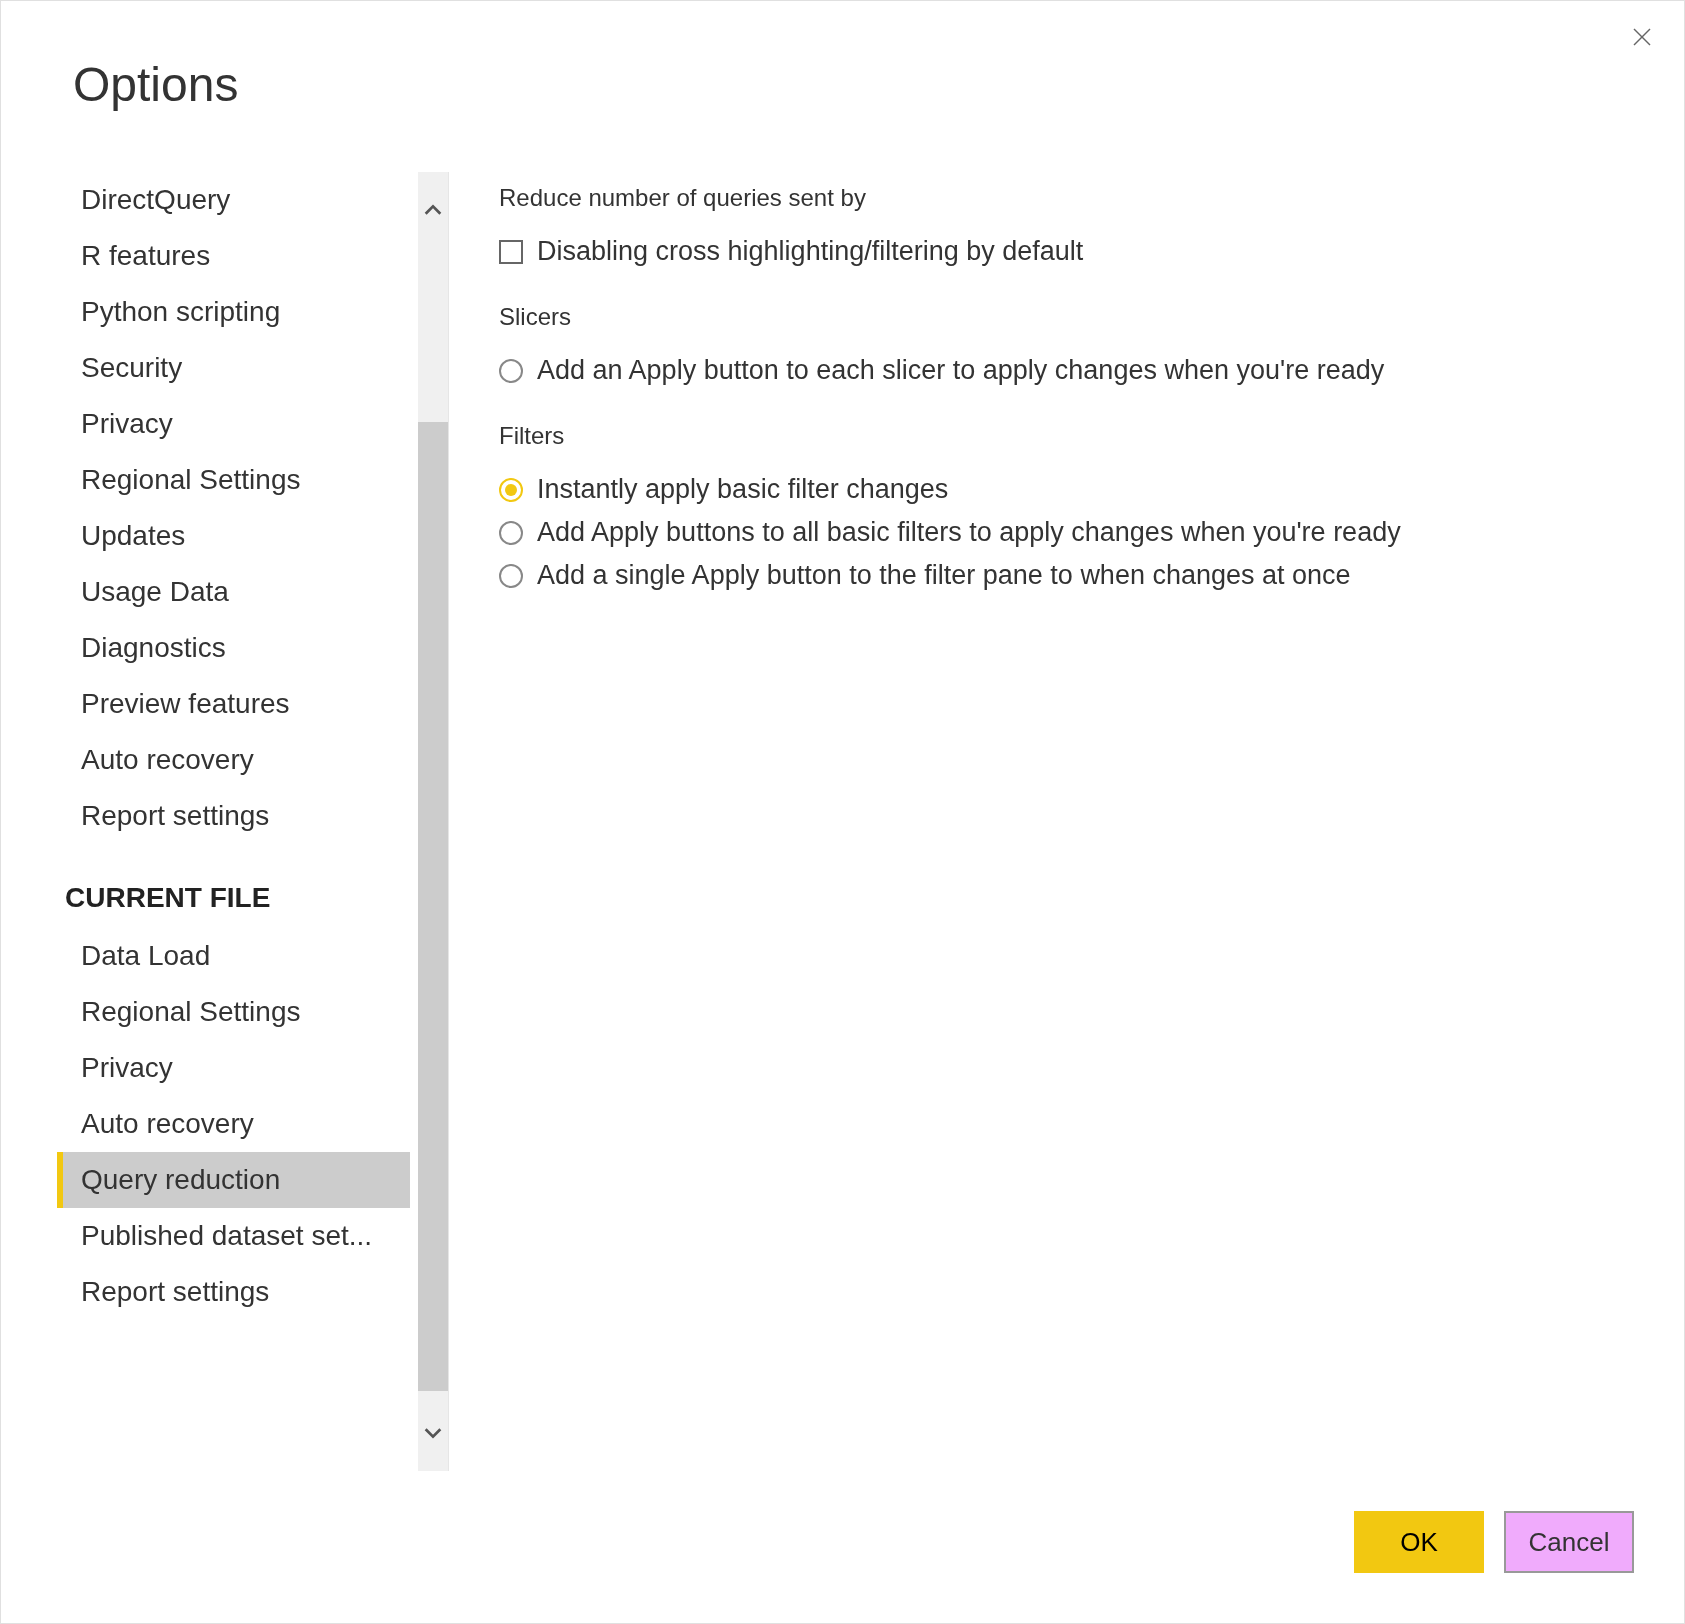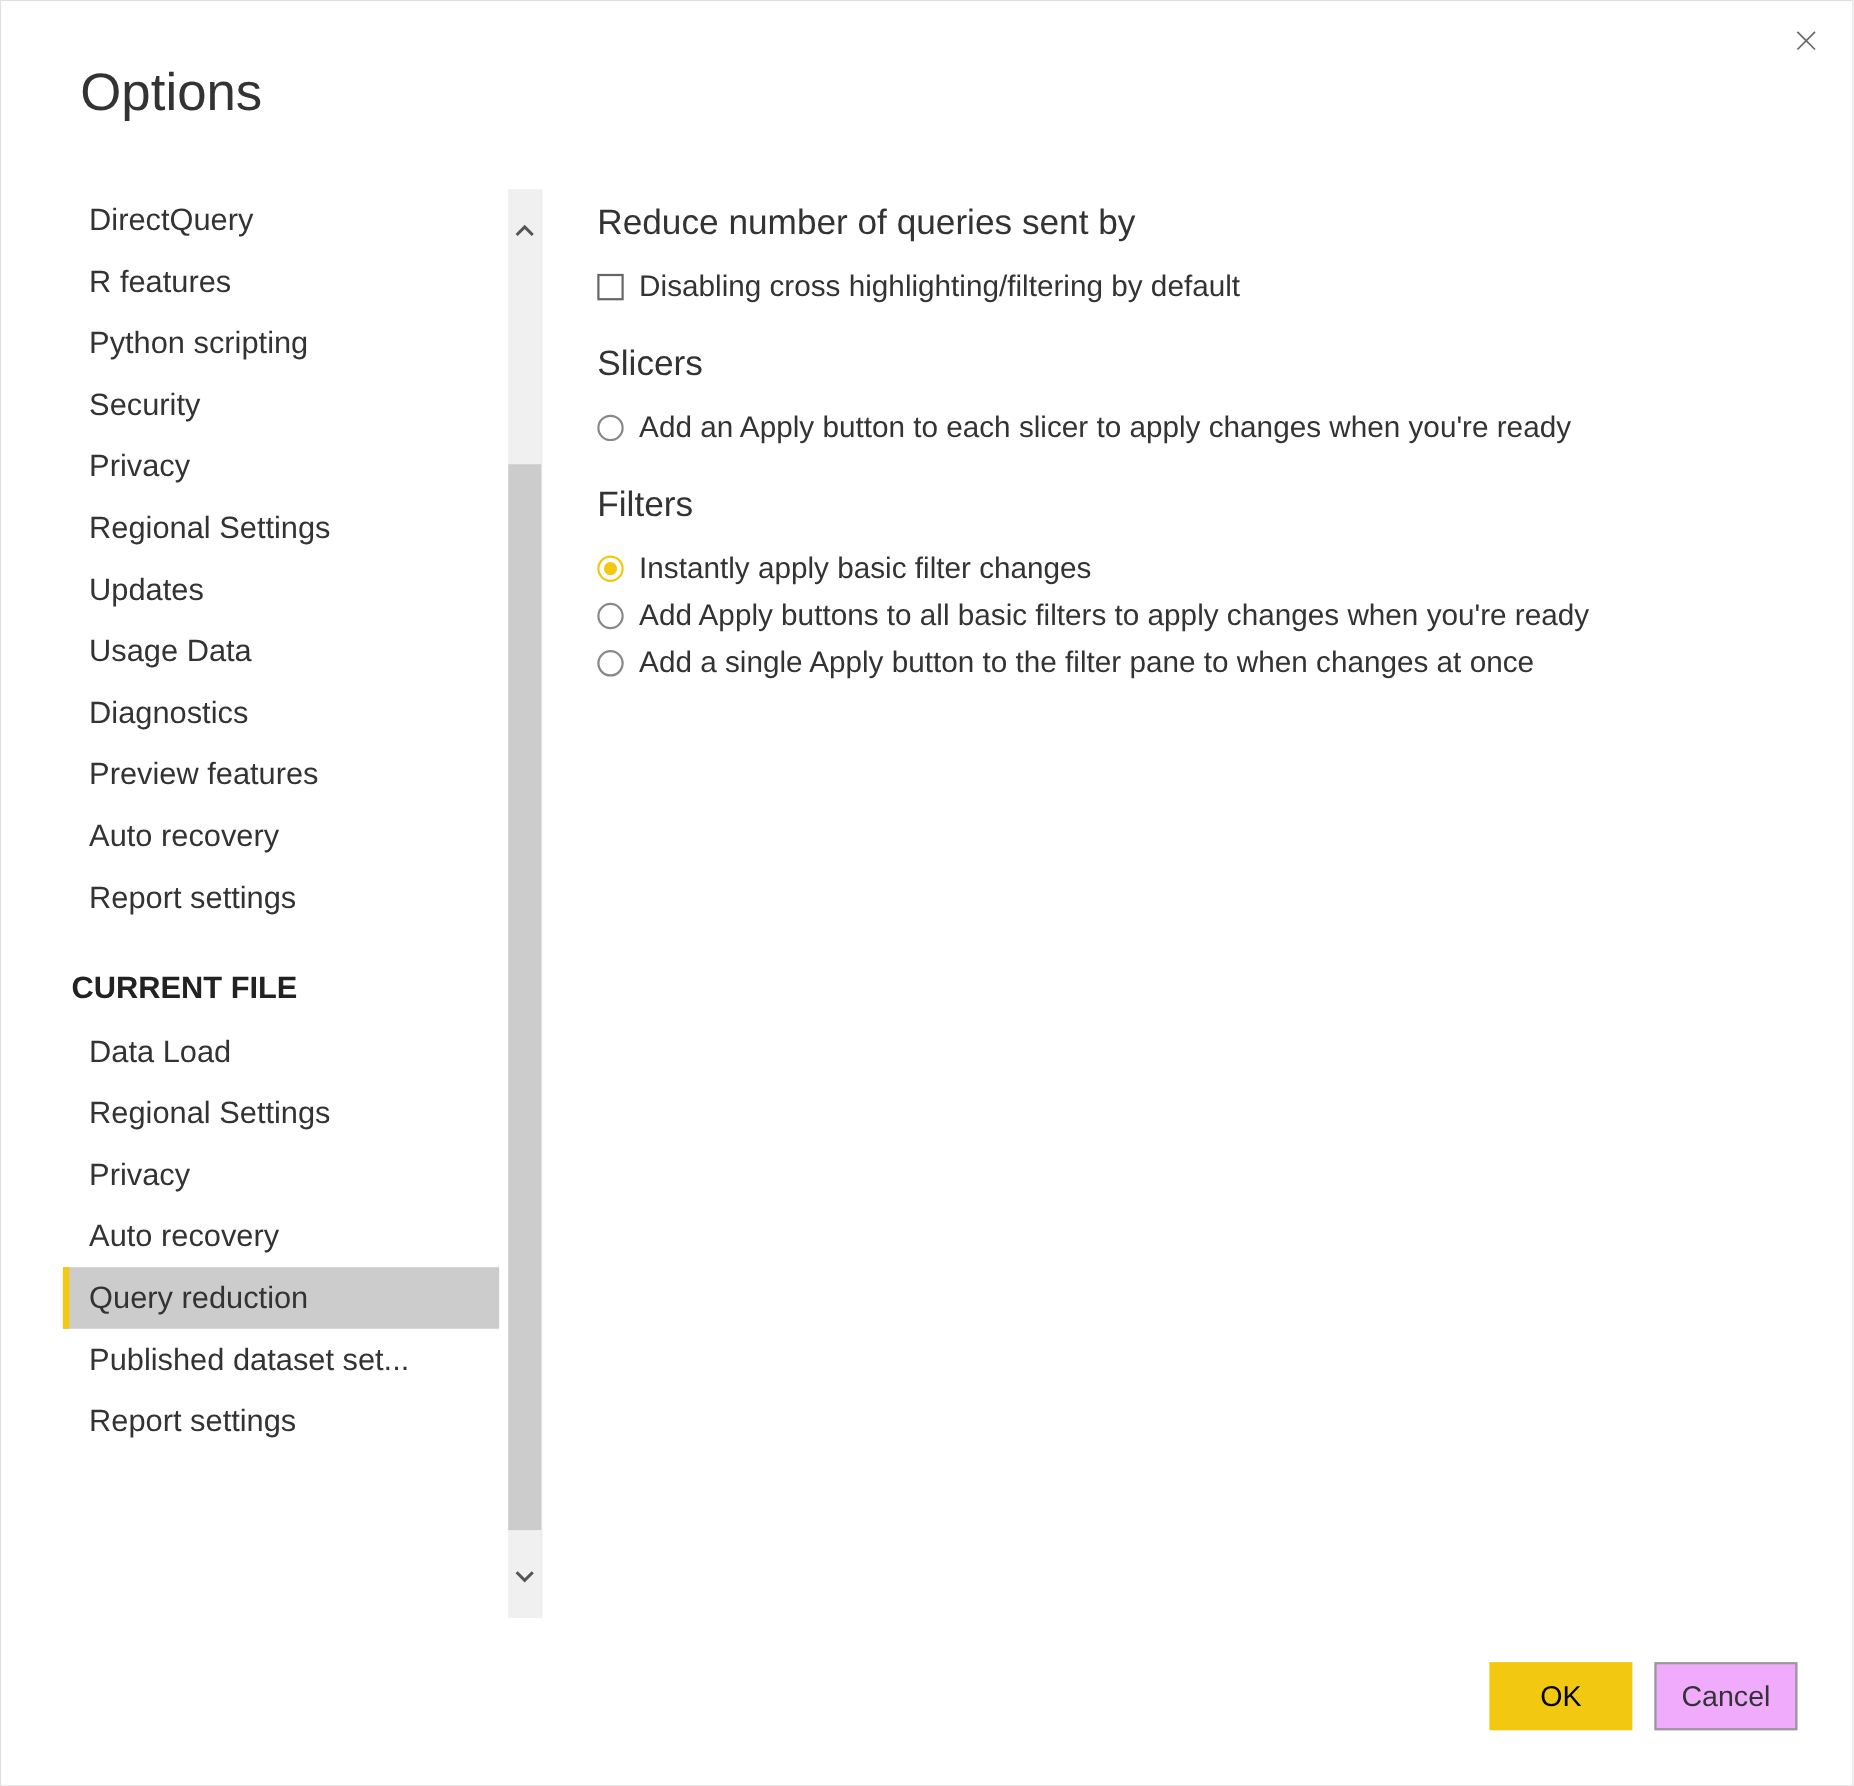--- a/index.html
+++ b/index.html
@@ -34,21 +34,21 @@
       color: #333;
       padding: 56px 0 0 72px;
     }
     .body {
       display: flex;
       flex: 1;
       padding: 60px 0 0 0;
       overflow: hidden;
     }
     .sidebar-wrap {
-      width: 492px;
+      width: 448px;
       padding-left: 56px;
       position: relative;
       display: flex;
       border-right: 1px solid #e6e6e6;
     }
     .sidebar {
       flex: 1;
       overflow: hidden;
     }
     .nav-item {
@@ -94,21 +94,21 @@
       left: 0; right: 0;
       top: 250px;
       bottom: 80px;
       background: #cccccc;
     }
     .content {
       flex: 1;
       padding: 12px 60px 0 50px;
     }
     .section-title {
-      font-size: 32px;
+      font-size: 24px;
       font-weight: 400;
       color: #333;
       margin-bottom: 18px;
     }
     .section-title.mt { margin-top: 30px; }
     .option-row {
       display: flex;
       align-items: center;
       gap: 14px;
       padding: 6px 0;

